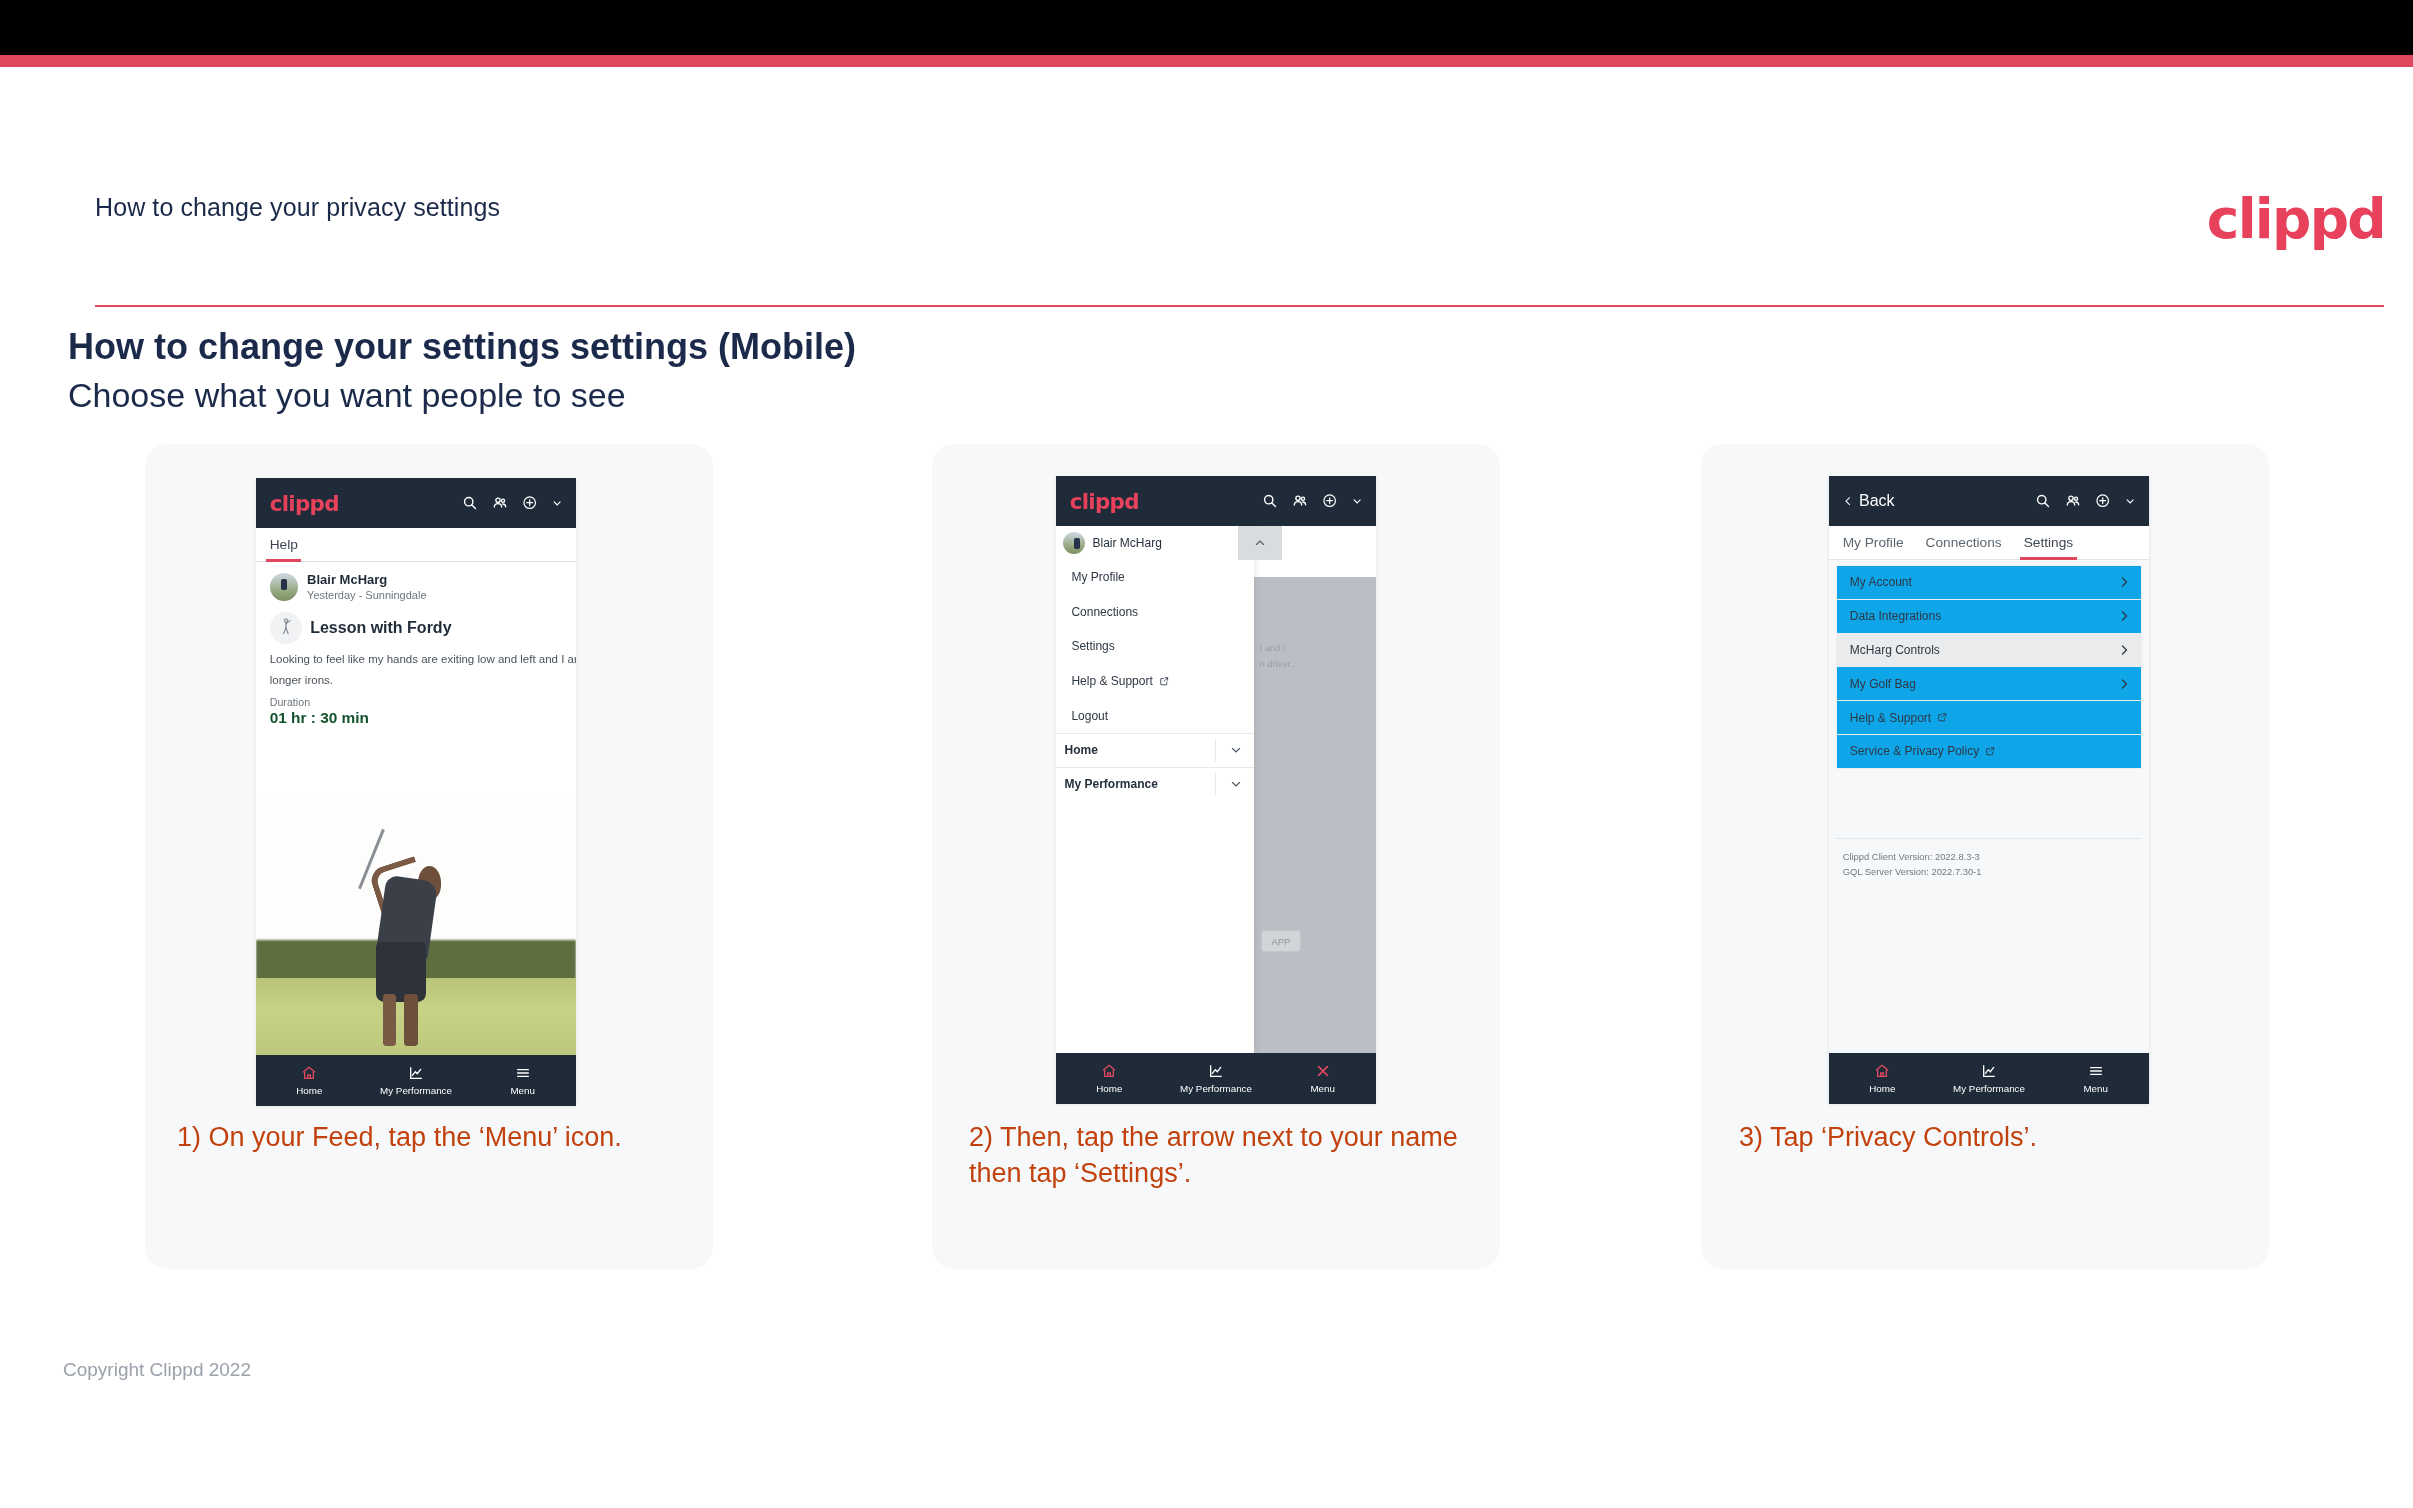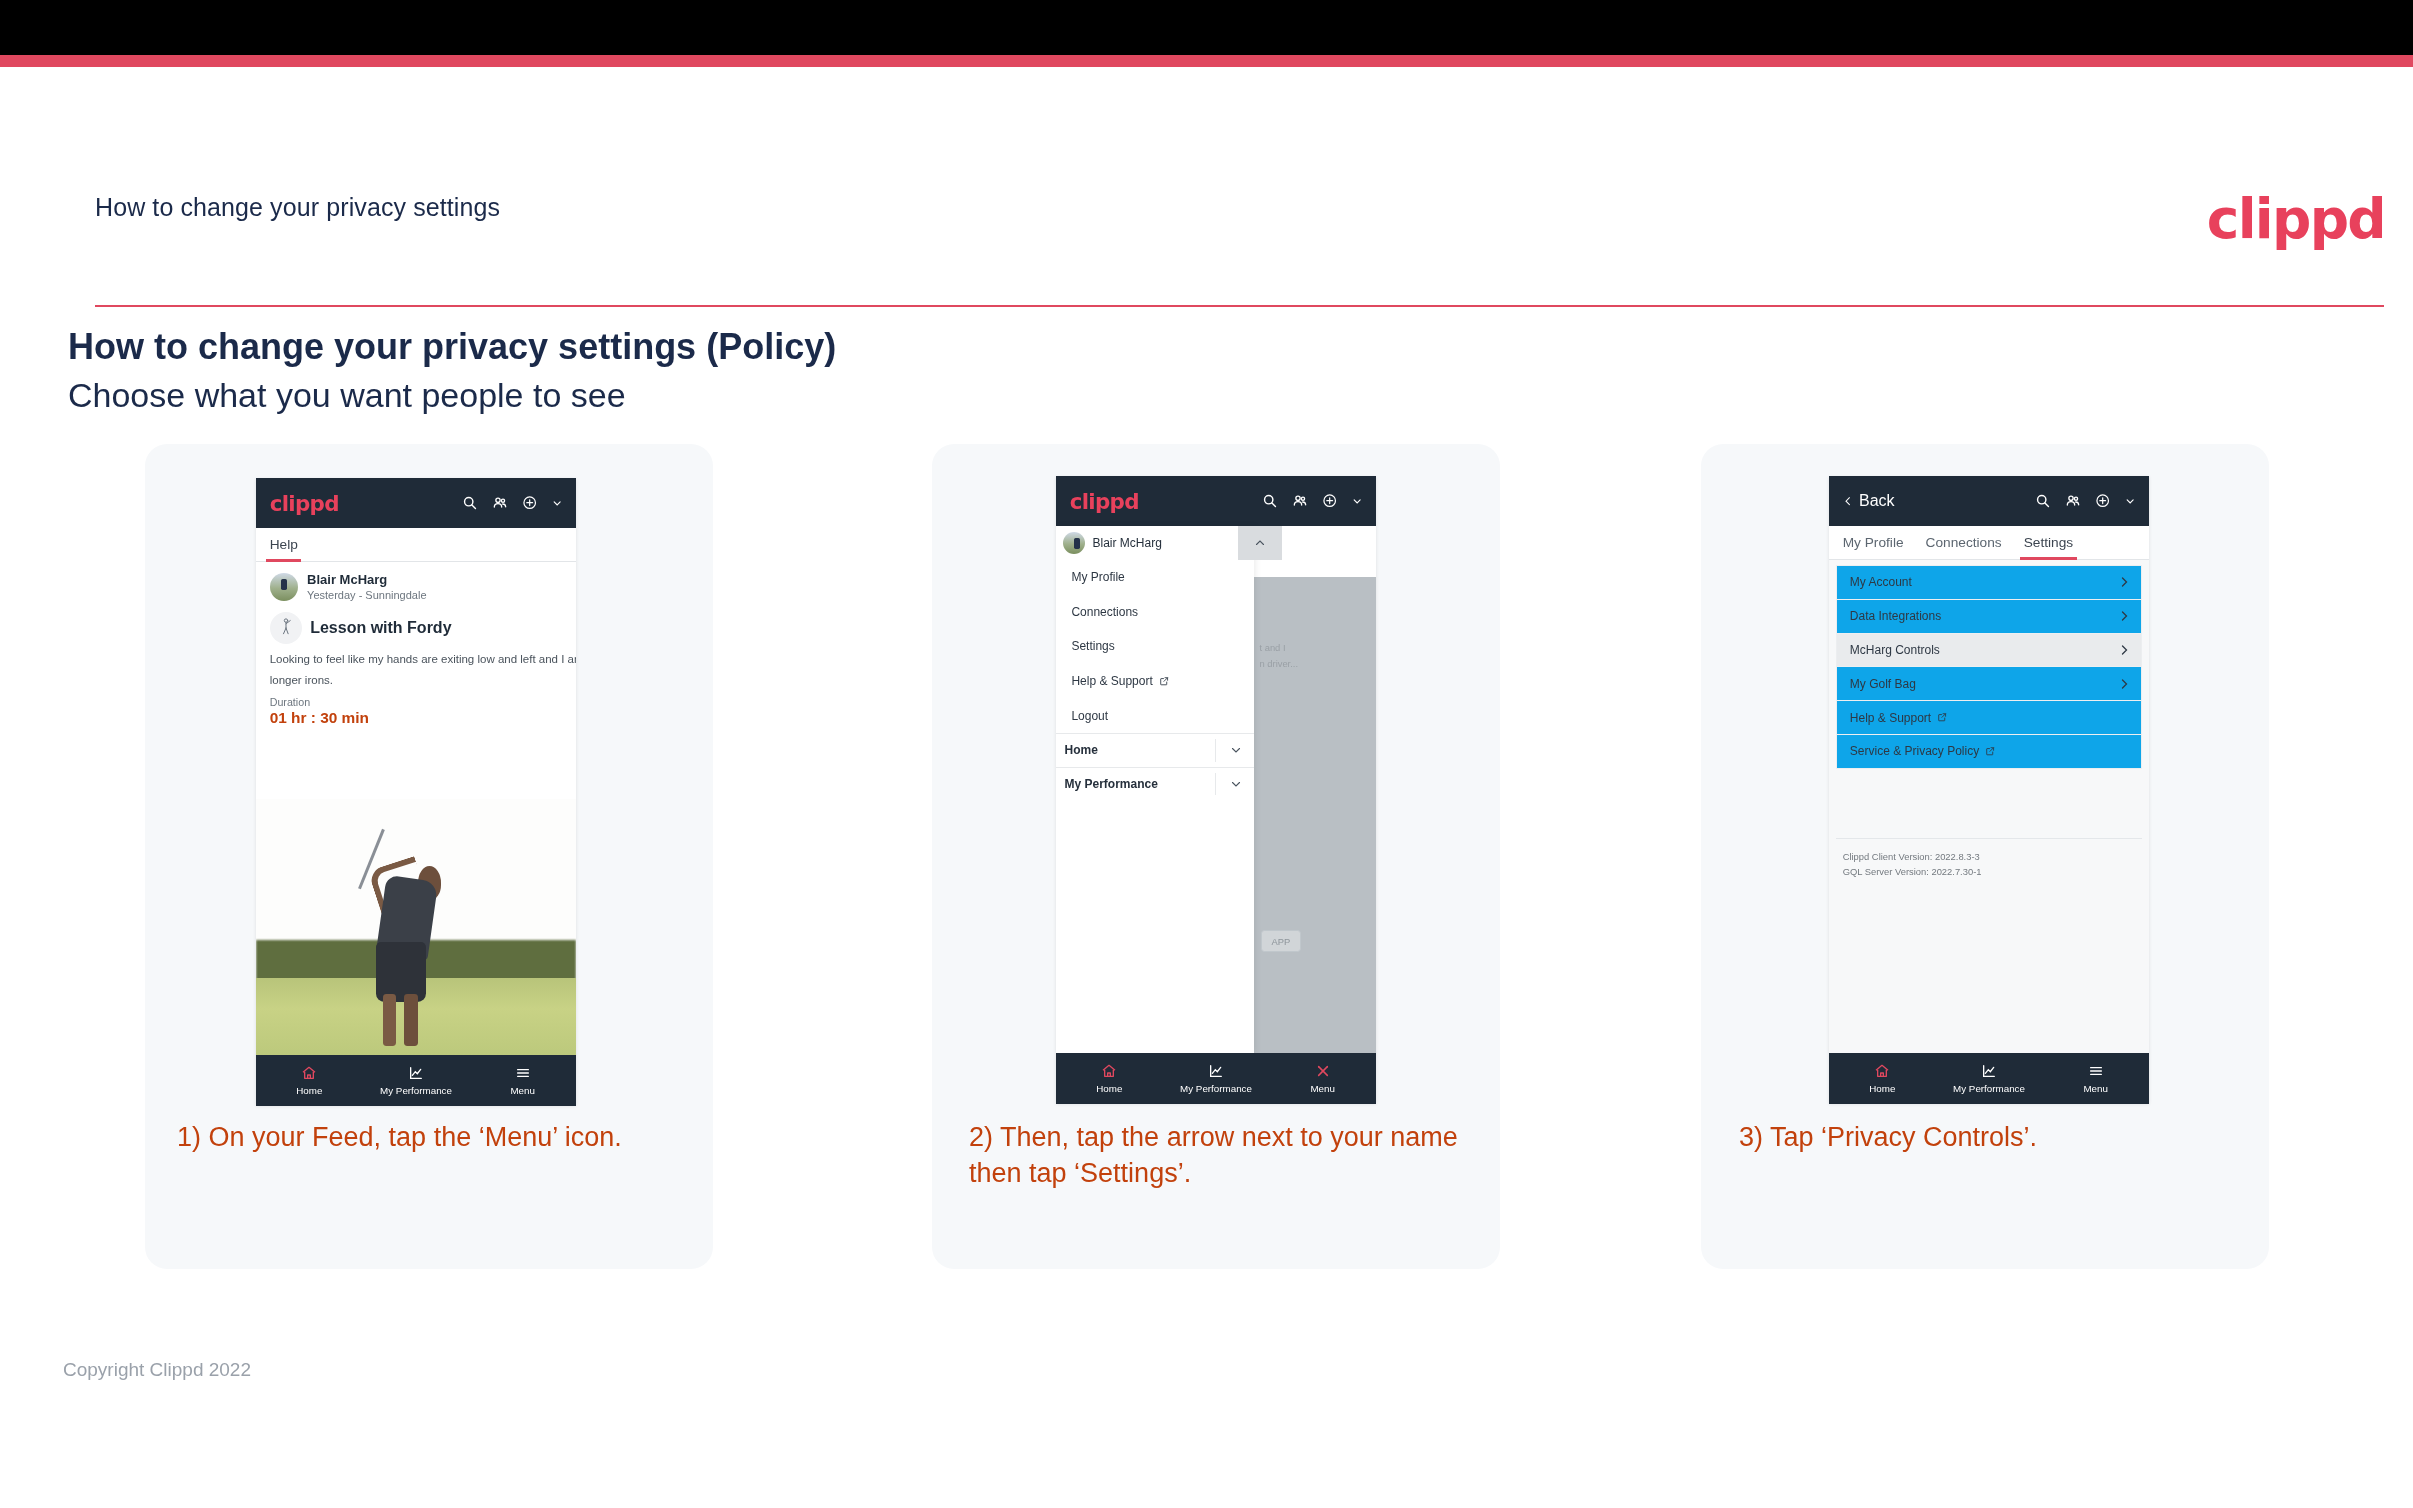--- a/index.html
+++ b/index.html
@@ -234,21 +234,21 @@
   }
   .post-duration-label {
     padding: 7.7px 13.7px 0 13.7px;
     font-size: 10.7px;
     color: #6d767f;
   }
   .post-duration-value {
     padding: 0.9px 13.7px 0 13.7px;
     font-size: 15.4px;
     font-weight: bold;
-    color: #c2410c;
+    color: #14532d;
   }
 
   
   .post-photo {
     position: absolute;
     left: 0;
     bottom: 51px;
     width: 100%;
     height: 256px;
     overflow: hidden;
@@ -486,21 +486,21 @@
 
 <div class="topbar-black"></div>
 <div class="topbar-pink"></div>
 
 <div class="page-header">
   <div class="page-header-title">How to change your privacy settings</div>
   <div class="brand-logo">clippd</div>
   <div class="header-rule"></div>
 </div>
 
-<div class="section-heading">How to change your privacy settings (Policy)</div>
+<div class="section-heading">How to change your settings settings (Mobile)</div>
 <div class="section-subheading">Choose what you want people to see</div>
 
 <div class="cards-row">
 
   <div class="step-card c1">
     <div class="phone">
 
       <div class="app-nav">
         <div class="app-nav-logo">clippd</div>
         <div class="app-nav-icons">

